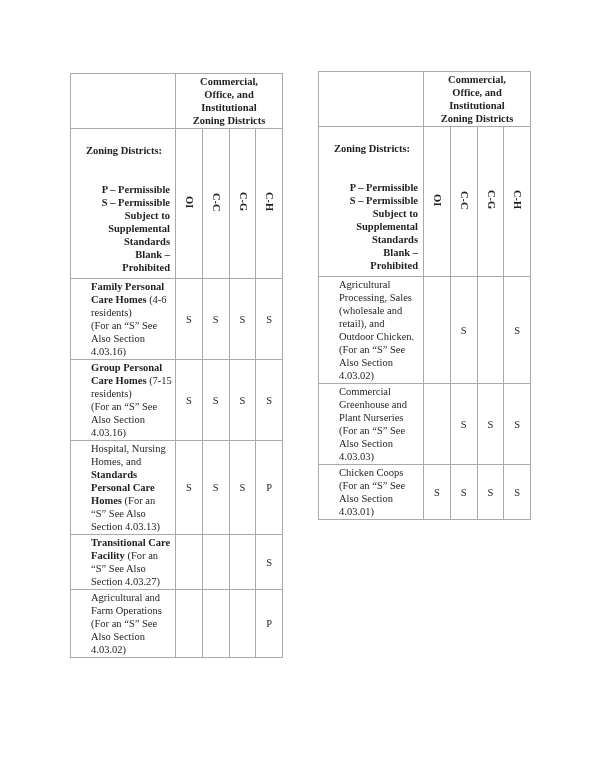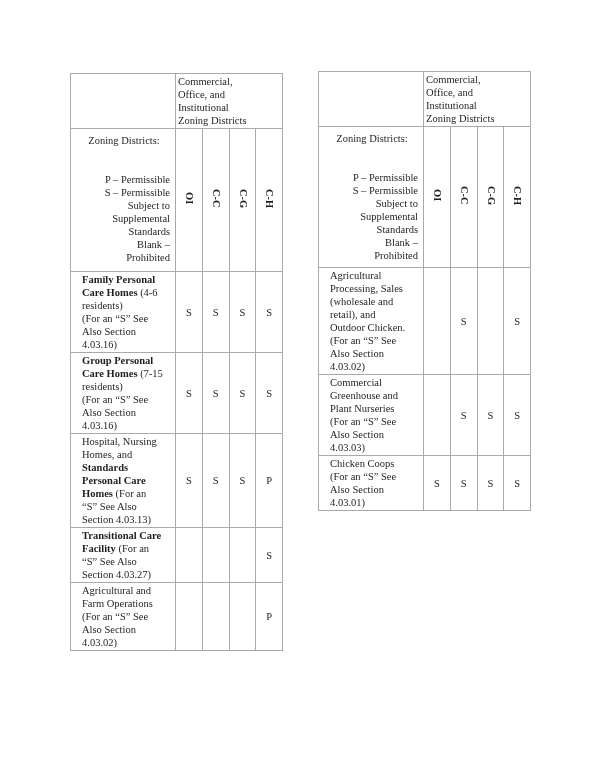--- a/index.html
+++ b/index.html
@@ -7,30 +7,30 @@
     position:relative; width:600px; height:776px; background:#ffffff;
     font-family:"Liberation Serif", serif; color:#1f1f1f;
   }
   table.ztable {
     position:absolute; border-collapse:collapse; table-layout:fixed;
     font-size:10.5px; line-height:13px; color:#1f1f1f;
   }
   .ztable td { border:1px solid #a9a9a9; }
   .corner-cell { background:#ffffff; }
   .group-header-cell {
-    font-weight:normal; text-align:left; vertical-align:middle; padding:1px 2px;
+    font-weight:bold; text-align:center; vertical-align:middle; padding:1px 2px;
   }
   .legend-cell {
-    vertical-align:top; font-weight:normal; padding:5px 5px 4px 7px;
+    vertical-align:top; font-weight:bold; padding:15px 5px 4px 7px;
   }
   .legend-title { text-align:center; margin:0 0 26px 0; }
   .legend-line { text-align:right; }
   .vhead { text-align:center; vertical-align:middle; font-weight:bold; padding:0; }
   .vtext { writing-mode:vertical-rl; display:inline-block; line-height:1; }
-  .label-cell { vertical-align:top; padding:1px 3px 1px 11px; overflow:hidden; }
+  .label-cell { vertical-align:top; padding:1px 3px 1px 20px; overflow:hidden; }
   .label-cell .ln { white-space:nowrap; }
   .val-cell { text-align:center; vertical-align:middle; padding:0; }
 </style>
 </head>
 <body>
 
 <div class="page">
 
   <table class="ztable" style="left:70px; top:73px; width:212px;">
     <colgroup>

